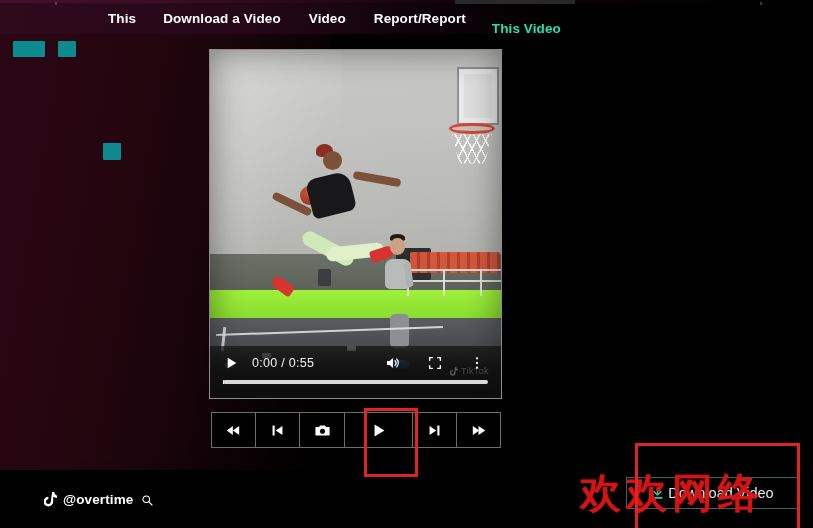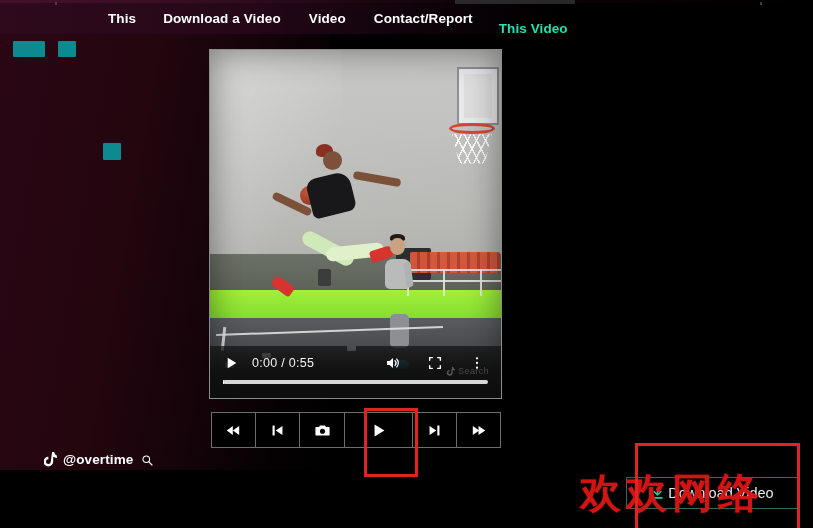--- a/index.html
+++ b/index.html
@@ -250,21 +250,21 @@
 
   
   .anno{
     position:absolute; border:3px solid #e02424; z-index:20; pointer-events:none;
   }
   .anno-play{ left:364px; top:408px; width:54px; height:69px; }
   .anno-dl{ left:635px; top:443px; width:165px; height:85px; border-bottom:none; }
 
   
   .meta{
-    position:absolute; left:44px; top:452px; width:520px; z-index:8;
+    position:absolute; left:44px; top:492px; width:520px; z-index:8;
   }
   .meta-user{
     display:flex; align-items:center; gap:6px; color:#fff;
     font-size:13.5px; font-weight:bold;
   }
   .tt-logo{ width:13px; height:15px; }
   .handle{ letter-spacing:.1px; }
   .mag{ width:12px; height:12px; margin-left:2px; cursor:pointer; }
   .meta-cap{
     margin-top:7px; color:#e2e2e2; font-size:13.5px; letter-spacing:.1px;
@@ -308,21 +308,21 @@
   <div class="chrome-edge-l"></div>
   <div class="chrome-edge-r"></div>
 
   <nav class="navbar">
     <a class="nav-item">This</a>
     <span class="nav-sp" style="width:27px"></span>
     <a class="nav-item">Download a Video</a>
     <span class="nav-sp" style="width:28px"></span>
     <a class="nav-item">Video</a>
     <span class="nav-sp" style="width:28px"></span>
-    <a class="nav-item">Contact/Report</a>
+    <a class="nav-item">Report/Report</a>
     <span class="nav-sp" style="width:26px"></span>
     <a class="nav-item active">This Video</a>
   </nav>
 
   <div class="ph ph-a"></div>
   <div class="ph ph-b"></div>
   <div class="ph ph-c"></div>
 
   <div class="player">
     <div class="vid">
@@ -396,21 +396,21 @@
           </svg>
         </div>
       </div>
       <div class="vc-bar">
         <div class="fill"></div>
       </div>
       <div class="tiktok-wm">
         <svg width="8" height="9" viewBox="0 0 24 28">
           <path d="M15 0 h4 a8 8 0 0 0 5 7 v4 a12 12 0 0 1-7-2 v9 a9 9 0 1 1-9-9 v4.5 a4.5 4.5 0 1 0 4.5 4.5 Z" fill="rgba(255,255,255,.3)"></path>
         </svg>
-        <span>Search</span>
+        <span>TikTok</span>
       </div>
     </div>
   </div>
 
   <div class="btnstrip">
     <div class="bs-btn">
       <svg viewBox="0 0 24 24">
         <path d="M11 12 L20 5.5 L20 18.5 Z"></path>
           <path d="M2.5 12 L11 5.5 L11 18.5 Z"></path>
       </svg>

